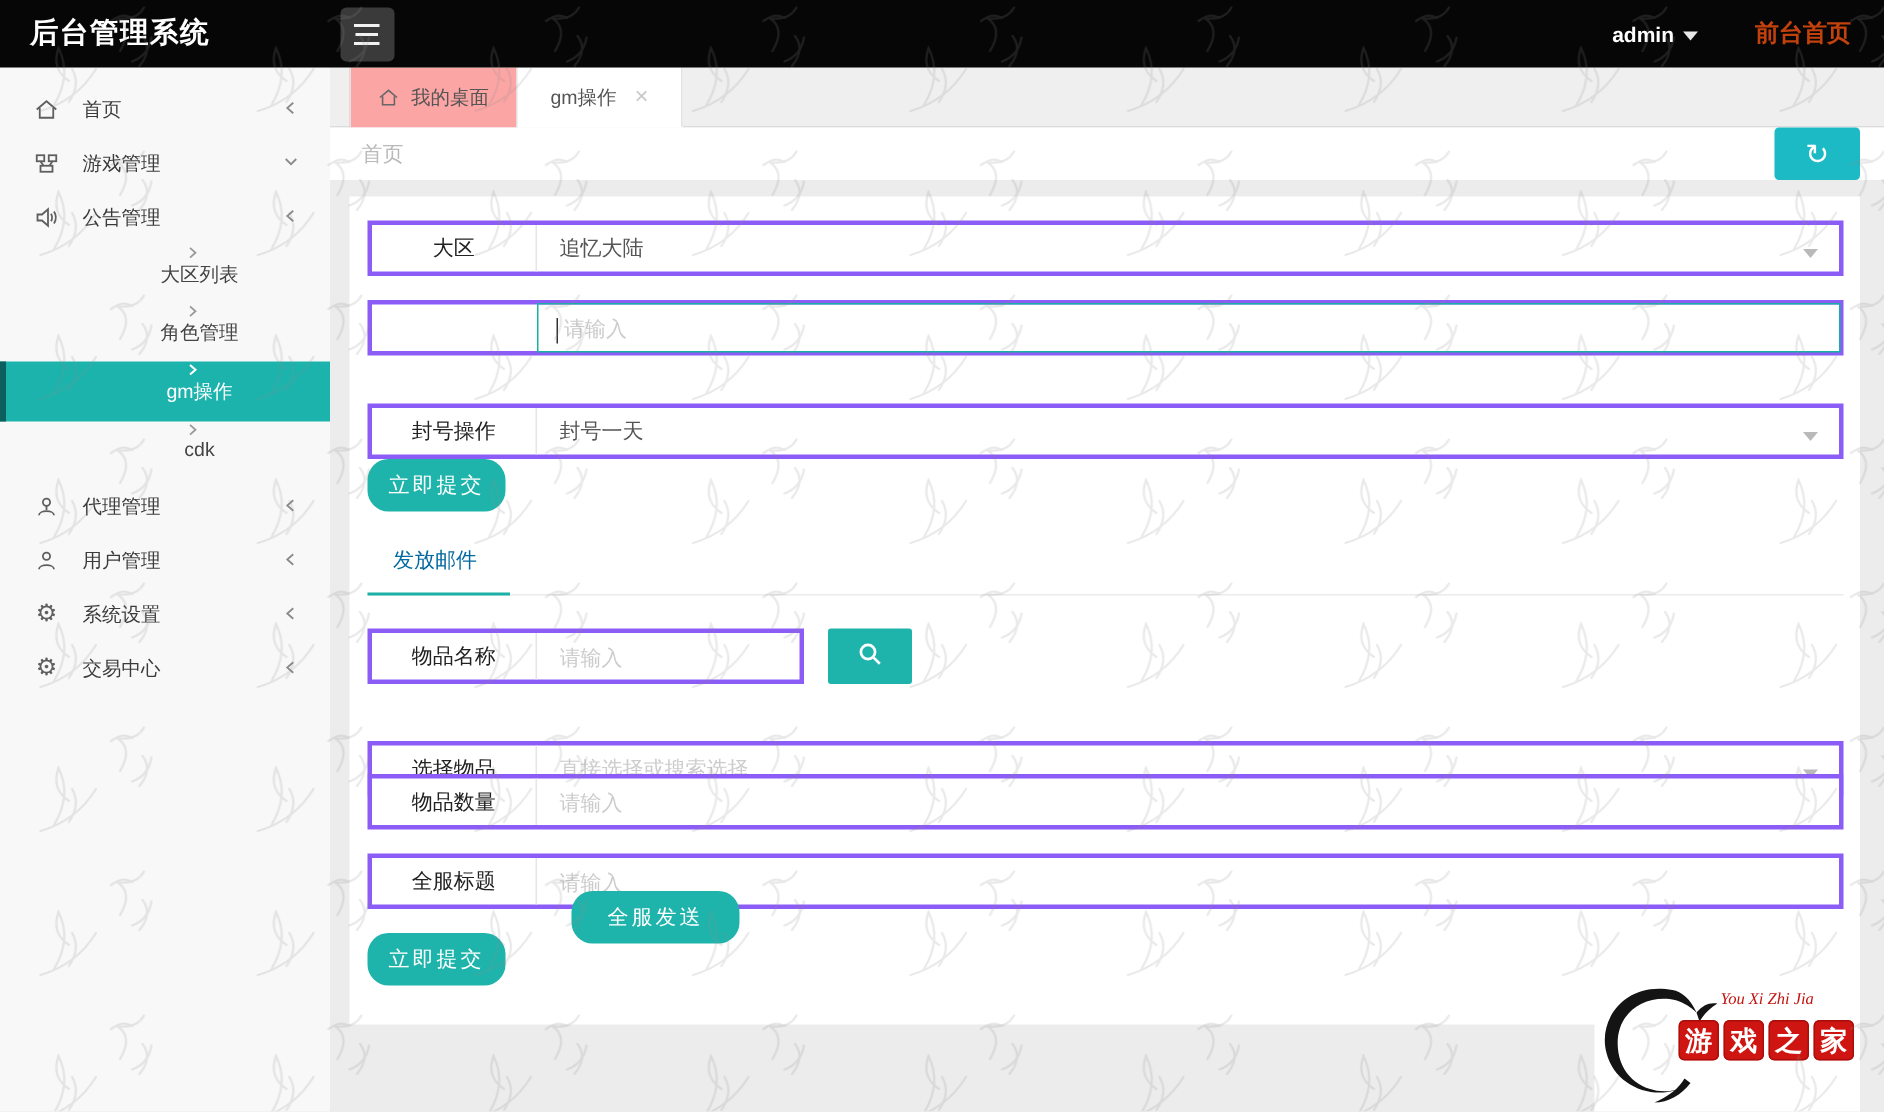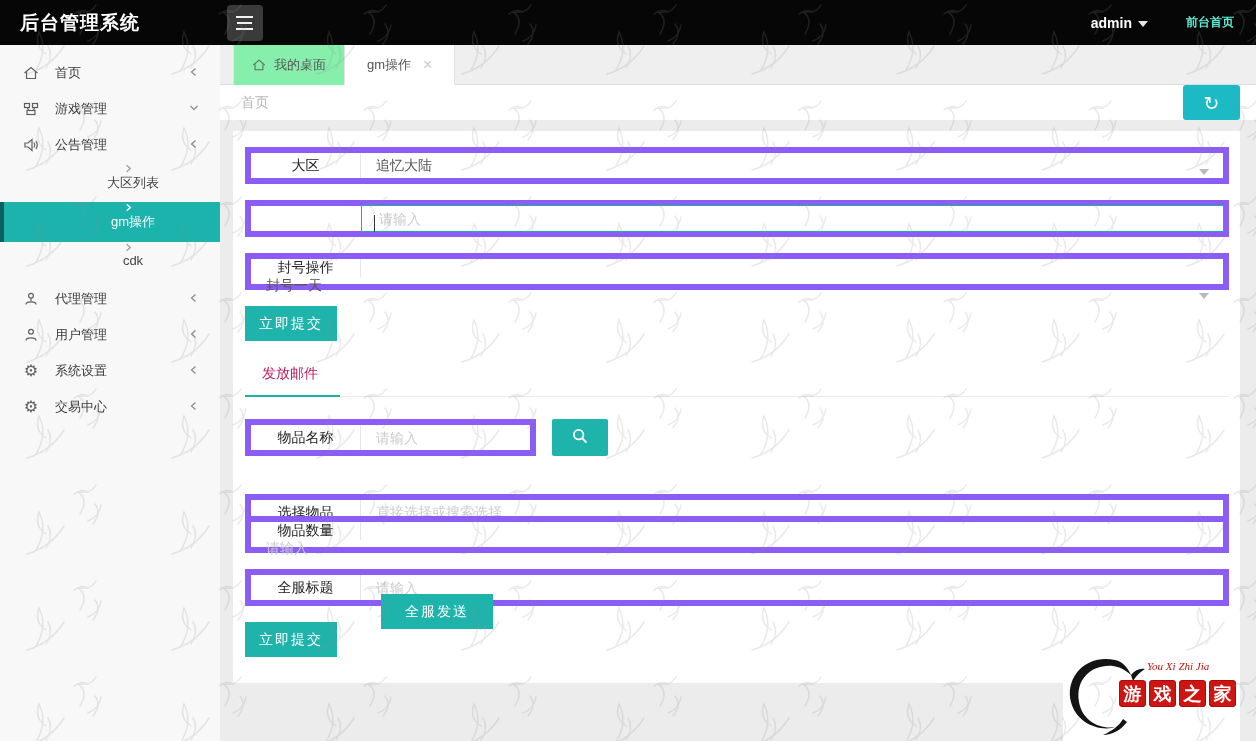--- a/index.html
+++ b/index.html
@@ -12,74 +12,74 @@
     color:#fff; font-size:19px; font-weight:bold; letter-spacing:1px; }
   .hamburger { position:absolute; left:227px; top:5px; width:36px; height:36px; background:#3a3a3a;
     border-radius:4px; display:flex; flex-direction:column; justify-content:center; gap:4px;
     padding-left:9px; cursor:pointer; }
   .hamburger i { display:block; width:17px; height:2px; background:#f2f2f2; }
   .hamburger i:nth-child(2){ width:15px; margin-left:1px; }
   .topbar-right { position:absolute; right:22px; top:0; height:45px; display:flex; align-items:center; gap:38px; }
   .topbar-user { color:#fff; font-size:14px; font-weight:bold; display:flex; align-items:center; gap:6px; cursor:pointer;text-align:right; }
   .caret-down { width:0; height:0; border-left:5px solid transparent; border-right:5px solid transparent;
     border-top:6px solid #e8e8e8; margin-top:2px; }
-  .topbar-link { color:#5eead4; font-size:12px; font-weight:bold; cursor:pointer; }
+  .topbar-link { color:#c2410c; font-size:16px; font-weight:bold; cursor:pointer; }
 
   
   .sidebar { position:absolute; left:0; top:45px; width:220px; height:696px; background:#f8f8f8; z-index:4; padding-top:10px; }
   .side-item { height:36px; display:flex; align-items:center; padding:0 20px 0 22px; color:#3b3b3b;
     font-size:13px; cursor:pointer; }
   .side-item .s-icon { width:18px; height:17px; display:flex; align-items:center; justify-content:center; color:#5f5f5f; }
   .side-item .s-label { margin-left:15px; flex:1; }
   .side-chevron { color:#8a8a8a; }
   .sub-item { height:39px; display:flex; align-items:center; padding-left:46px; font-size:13px;
     color:#444; cursor:pointer;flex-direction:column; }
   .sub-item .arrow { margin-right:10px; display:flex; }
   .sub-item.active { height:40px; background:#1cb3ad; color:#fff; border-left:4px solid #0c5f5c; padding-left:42px; }
   .gear-glyph { font-size:16px; color:#5f5f5f; line-height:1; }
 
   
   .main { position:absolute; left:220px; top:45px; width:1036px; height:696px; background:#ececec; }
 
   .tabstrip { position:absolute; left:0; top:0; width:1036px; height:40px; background:#efefef;
     border-bottom:1px solid #dcdcdc; display:flex; }
   .tab { height:40px; display:flex; align-items:center; padding:0 18px; font-size:13px; color:#555;
-    background:#86efac; border-right:1px solid #e2e2e2; cursor:pointer; }
+    background:#fca5a5; border-right:1px solid #e2e2e2; cursor:pointer; }
   .tab:first-child { border-left:1px solid #e2e2e2; margin-left:13px; }
   .tab .t-icon { margin-right:8px; display:flex; color:#666; }
   .tab.active { background:#ffffff; border-bottom:1px solid #ffffff; margin-bottom:-1px; padding:0 22px; }
   .tab .t-close { margin-left:12px; color:#c9c9c9; font-size:16px; line-height:1; cursor:pointer; }
 
   .breadcrumb-bar { position:absolute; left:0; top:40px; width:1036px; height:35px; background:#ffffff; }
   .breadcrumb { position:absolute; left:21px; top:0; height:35px; line-height:35px; color:#b9b9b9; font-size:14px; }
   .refresh-btn { position:absolute; right:16px; top:0; width:57px; height:35px; background:#1bbac4;
     border-radius:3px; display:flex; align-items:center; justify-content:center; cursor:pointer; }
   .refresh-btn span { color:#fff; font-size:19px; font-family:"DejaVu Sans",sans-serif; }
 
   .card { position:absolute; left:13px; top:86px; width:1007px; height:552px; background:#ffffff; }
 
   .form-row { position:absolute; left:12px; right:11px; height:37px; background:#fff;
-    border:6px solid #8b5cf6; display:flex; }
+    border:3px solid #8b5cf6; display:flex; }
   .row-label { width:110px; border-right:1px solid #e6e6e6; display:flex; align-items:center;
     justify-content:center; font-size:14px; color:#222; }
   .row-value { flex:1; display:flex; align-items:center; padding-left:15px; font-size:14px; color:#555;
     position:relative; cursor:pointer; }
   .row-value .placeholder { color:#ccc; }
   .sel-arrow { position:absolute; right:14px; top:16px; width:0; height:0;
     border-left:5px solid transparent; border-right:5px solid transparent; border-top:6px solid #b9b9b9; }
   .input-wrap { position:absolute; left:110px; top:-1px; right:-1px; bottom:-1px; border:1px solid #18afa4; }
   .input-wrap input, .plain-input { width:100%; height:100%; border:none; outline:none; padding-left:15px;
     font-size:14px; color:#be185d; background:transparent; font-family:"Liberation Sans","DejaVu Sans",sans-serif; }
   input::placeholder { color:#ccc; opacity:1; }
   .text-cursor { position:absolute; left:12px; top:9px; width:1px; height:17px; background:#333; }
 
-  .teal-btn { position:absolute; height:35px; background:#1fb4ab; color:#fff; border:none; border-radius:0;
+  .teal-btn { position:absolute; height:35px; background:#1fb4ab; color:#fff; border:none; border-radius:14px;
     font-size:14px; letter-spacing:2px; cursor:pointer; font-family:"Liberation Sans","DejaVu Sans",sans-serif; }
 
-  .mail-tab-label { position:absolute; left:29px; top:234px; font-size:14px; color:#be185d; cursor:pointer; }
+  .mail-tab-label { position:absolute; left:29px; top:234px; font-size:14px; color:#0369a1; cursor:pointer; }
   .mail-tab-line { position:absolute; left:12px; top:264px; width:95px; height:2px; background:#1db0a6; }
   .mail-tab-rule { position:absolute; left:12px; right:11px; top:265px; height:1px; background:#ebebeb; }
 
   .search-btn { position:absolute; left:319px; top:288px; width:56px; height:37px; background:#1fb4ab;
     border:none; border-radius:2px; display:flex; align-items:center; justify-content:center; cursor:pointer; }
 
   
   .logo-patch { position:absolute; left:1063px; top:648px; width:177px; height:93px; background:#fff; z-index:6; }
   .logo-script { position:absolute; left:84px; top:12px; color:#c21410; font-size:11px;
     font-family:"Liberation Serif","DejaVu Serif",serif; font-style:italic; white-space:nowrap; }
@@ -163,20 +163,28 @@
 
   <div class="sub-item">
     <span class="arrow">
       <svg width="11" height="11" viewBox="0 0 12 12" fill="none" stroke="#999" stroke-width="1.3">
           <polyline points="4,2.5 8,6 4,9.5"></polyline>
         </svg>
       </span>
     <span>大区列表</span>
   </div>
 
+  <div class="sub-item">
+    <span class="arrow">
+      <svg width="11" height="11" viewBox="0 0 12 12" fill="none" stroke="#999" stroke-width="1.3">
+          <polyline points="4,2.5 8,6 4,9.5"></polyline>
+        </svg>
+      </span>
+    <span>角色管理</span>
+  </div>
 
   <div class="sub-item active">
     <span class="arrow">
       <svg width="11" height="11" viewBox="0 0 12 12" fill="none" stroke="#ffffff" stroke-width="1.5">
           <polyline points="4,2.5 8,6 4,9.5"></polyline>
         </svg>
       </span>
     <span>gm操作</span>
   </div>
 
@@ -272,21 +280,21 @@
       </div>
     </div>
 
     <div class="form-row" style="top:69px;">
       <div class="input-wrap">
         <span class="text-cursor"></span>
         <input type="text" style="padding-left: 17px;" placeholder="请输入">
       </div>
     </div>
 
-    <div class="form-row" style="top:122px;flex-direction:column;">
+    <div class="form-row" style="top:138px;">
       <div class="row-label">封号操作</div>
       <div class="row-value">
         <span>封号一天</span>
         <span class="sel-arrow"></span>
       </div>
     </div>
 
     <button class="teal-btn" style="left:12px; top:175px; width:92px;">立即提交</button>
 
     <div class="mail-tab-label">发放邮件</div>
@@ -308,21 +316,21 @@
     </button>
 
     <div class="form-row" style="top:333px;margin-top:30px;">
       <div class="row-label">选择物品</div>
       <div class="row-value">
         <span class="placeholder">直接选择或搜索选择</span>
         <span class="sel-arrow"></span>
       </div>
     </div>
 
-    <div class="form-row" style="top:385px;flex-direction:column;">
+    <div class="form-row" style="top:385px;">
       <div class="row-label">物品数量</div>
       <div class="row-value" style="padding:0;">
         <input class="plain-input" type="text" placeholder="请输入" style="">
       </div>
     </div>
 
     <div class="form-row" style="top:438px;">
       <div class="row-label">全服标题</div>
       <div class="row-value" style="padding:0;">
         <input class="plain-input" type="text" placeholder="请输入" style="">

